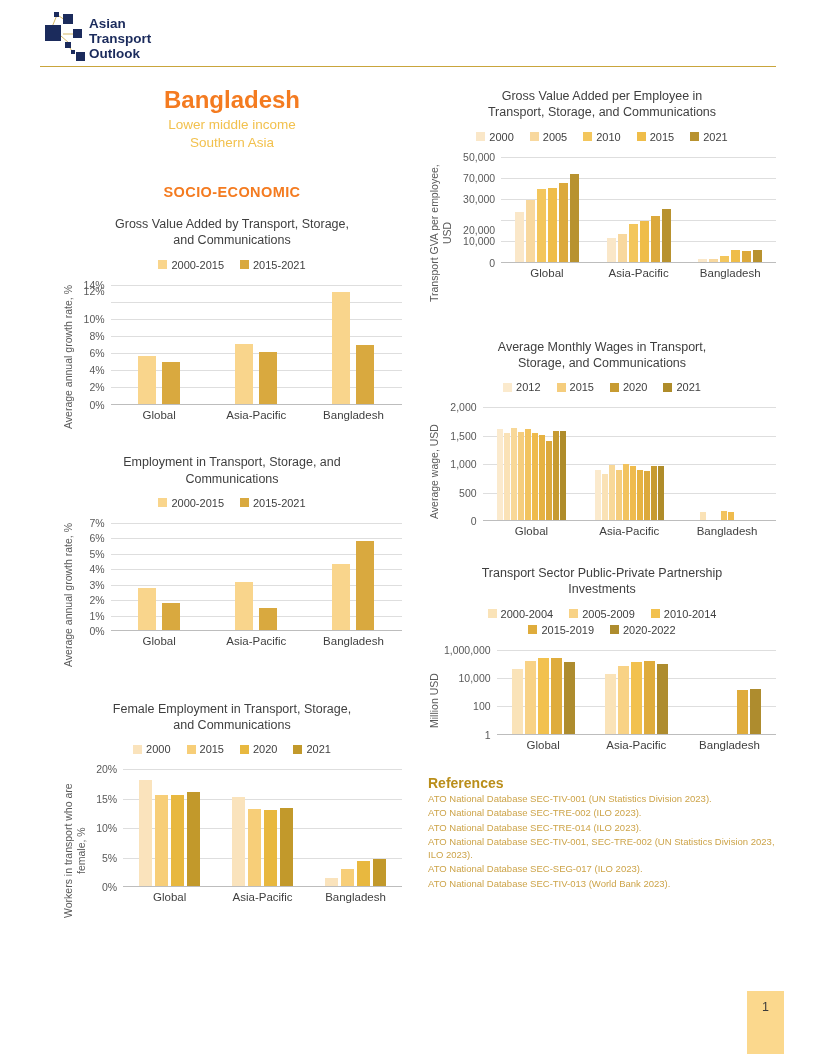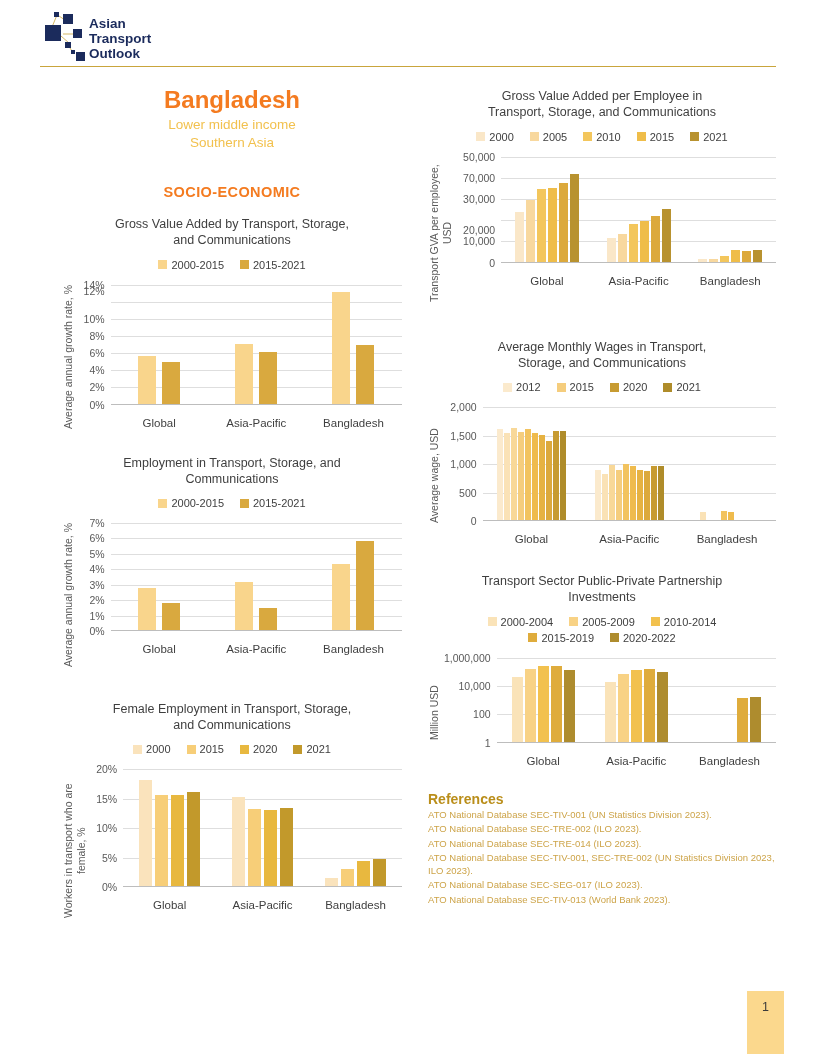--- a/index.html
+++ b/index.html
@@ -29,21 +29,21 @@
           color:#595959; font-size:10.5px; line-height:1.2; flex:0 0 auto; }
   .chart-right { flex:1; }
   .plot-row { display:flex; }
   .gutter { position:relative; flex:0 0 auto; }
   .ytick { position:absolute; right:6px; color:#595959; font-size:10.5px; white-space:nowrap; }
   .plot { position:relative; flex:1; border-bottom:1px solid #BDBDBD; }
   .gridline { position:absolute; left:0; right:0; height:1px; background:#DEDEDE; }
   .groups { position:absolute; left:0; right:0; top:0; bottom:0; display:flex; }
   .group { flex:1; display:flex; align-items:flex-end; justify-content:center; }
   .bar { flex:0 0 auto; }
-  .cats { display:flex; margin-top:12px; }
+  .cats { display:flex; margin-top:4px; }
   .cat { flex:1; text-align:center; color:#3F3F3F; font-size:11.5px; }
 
   .references { margin-top:24px; }
   .ref-title { color:#BA8E1A; font-size:14px; font-weight:bold; }
   .ref-item { color:#CDA449; font-size:9.5px; line-height:1.32; margin-top:2px; }
 
   .page-tab { position:absolute; left:747px; top:991px; width:37px; height:63px; background:#FBD88D; text-align:center; }
   .page-num { margin-top:9px; color:#3A3A3A; font-size:12.5px; }
 
   .logo-text { fill:#1B2B5C; font-family:"Liberation Sans", sans-serif; font-size:13.5px; font-weight:bold; }

